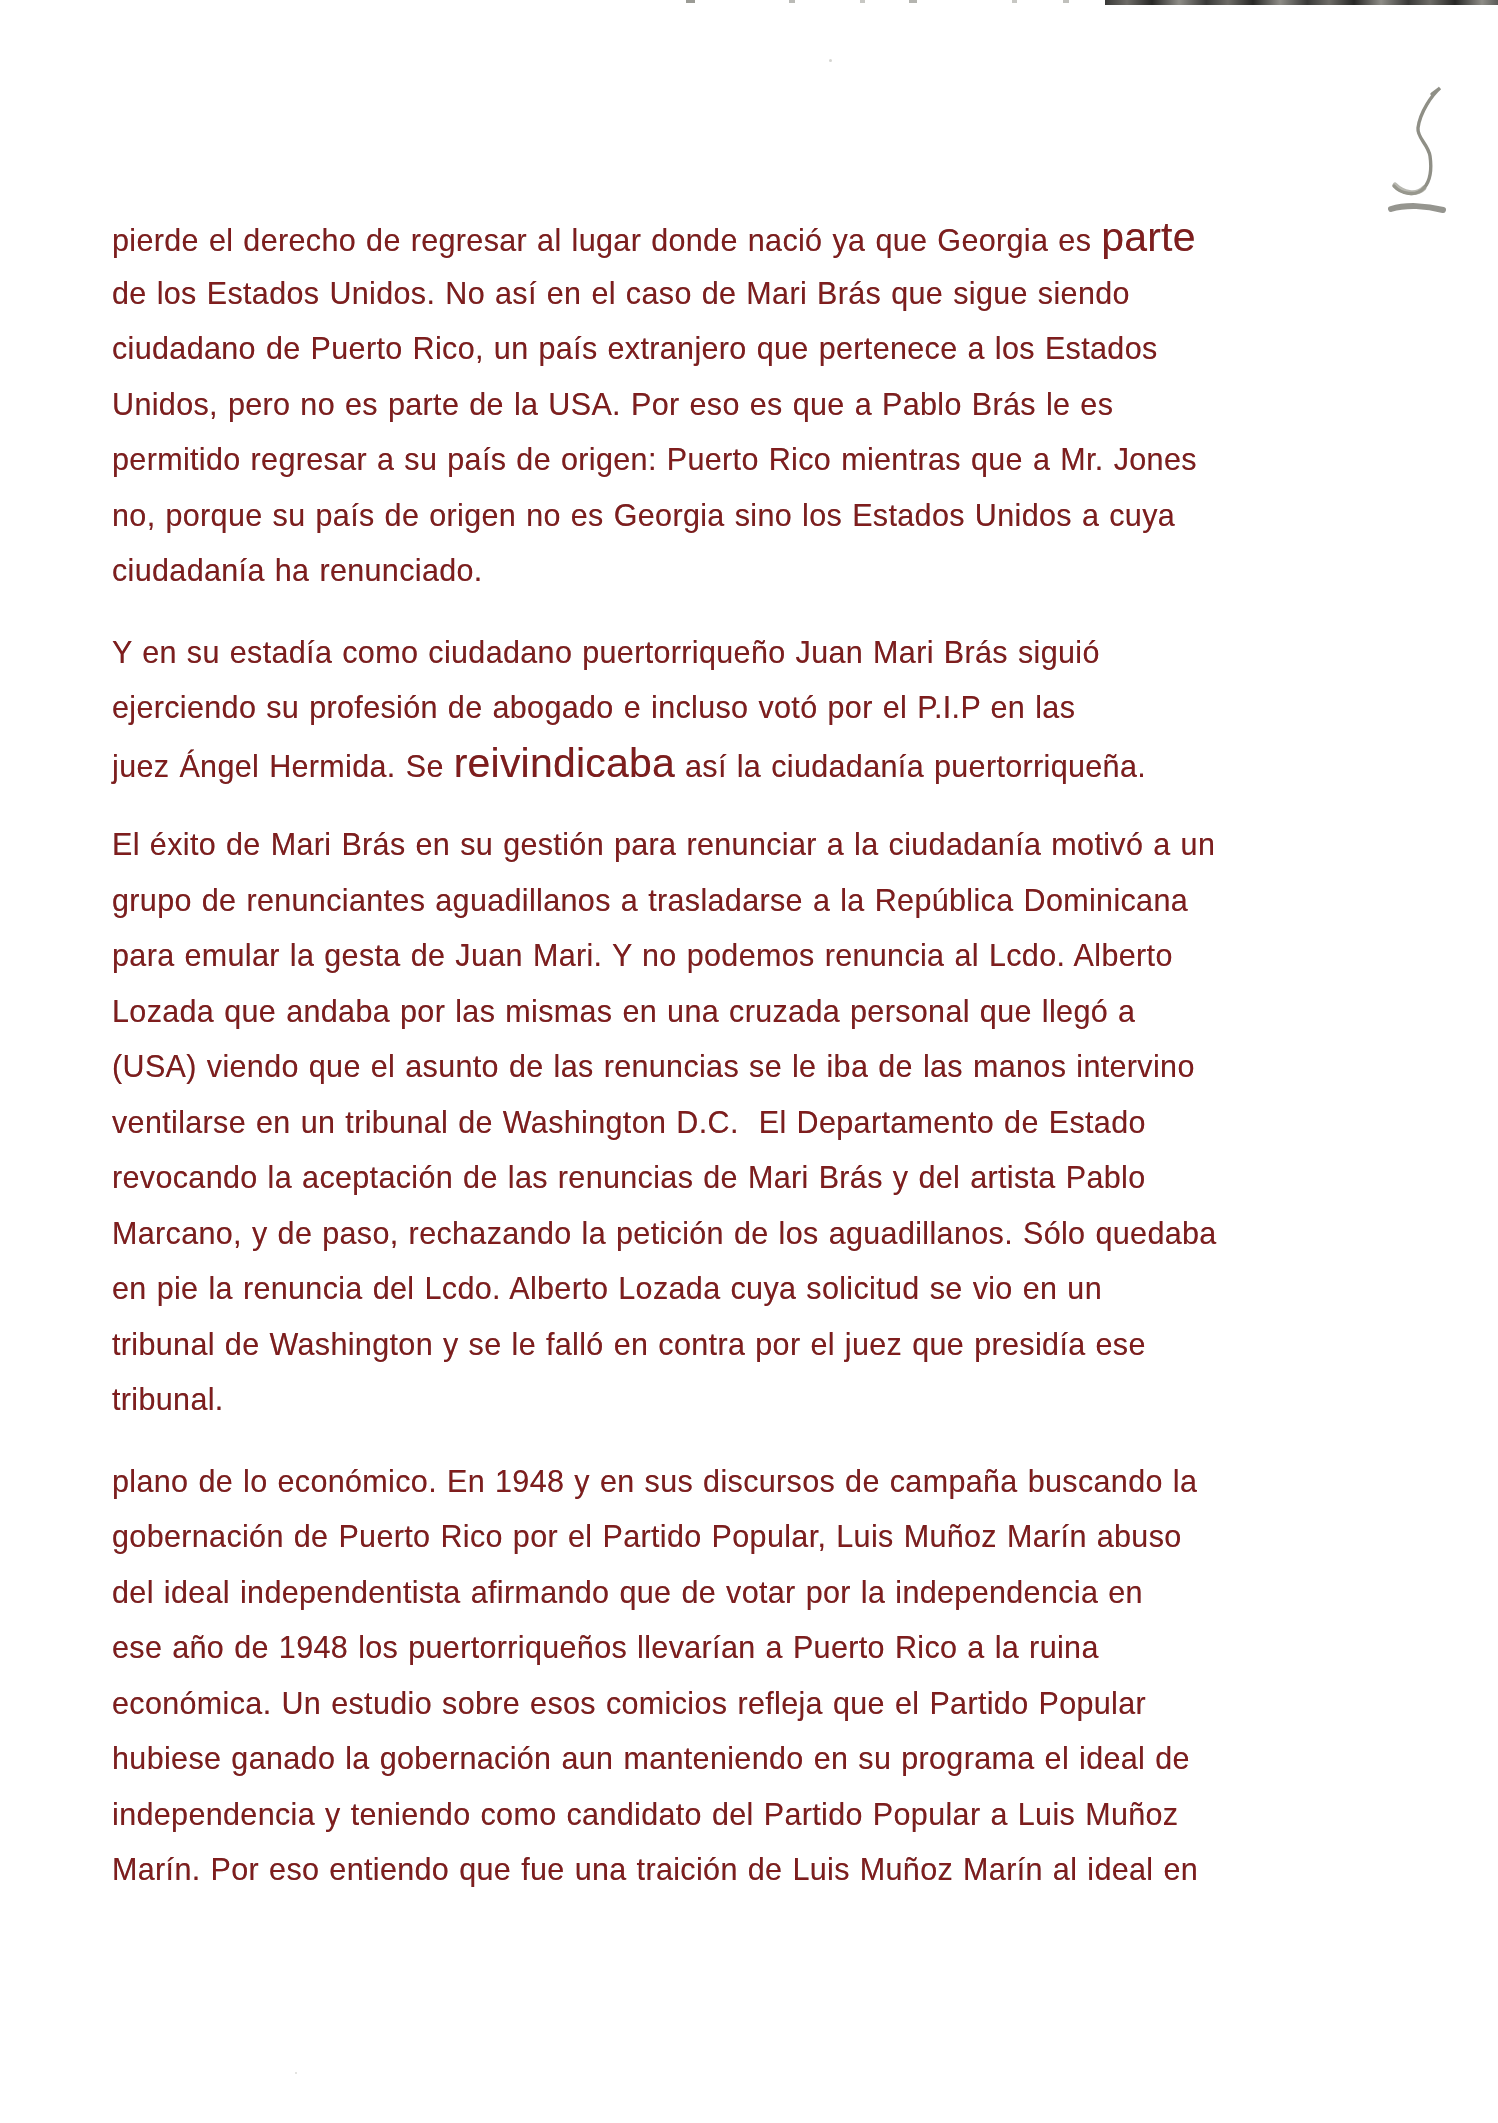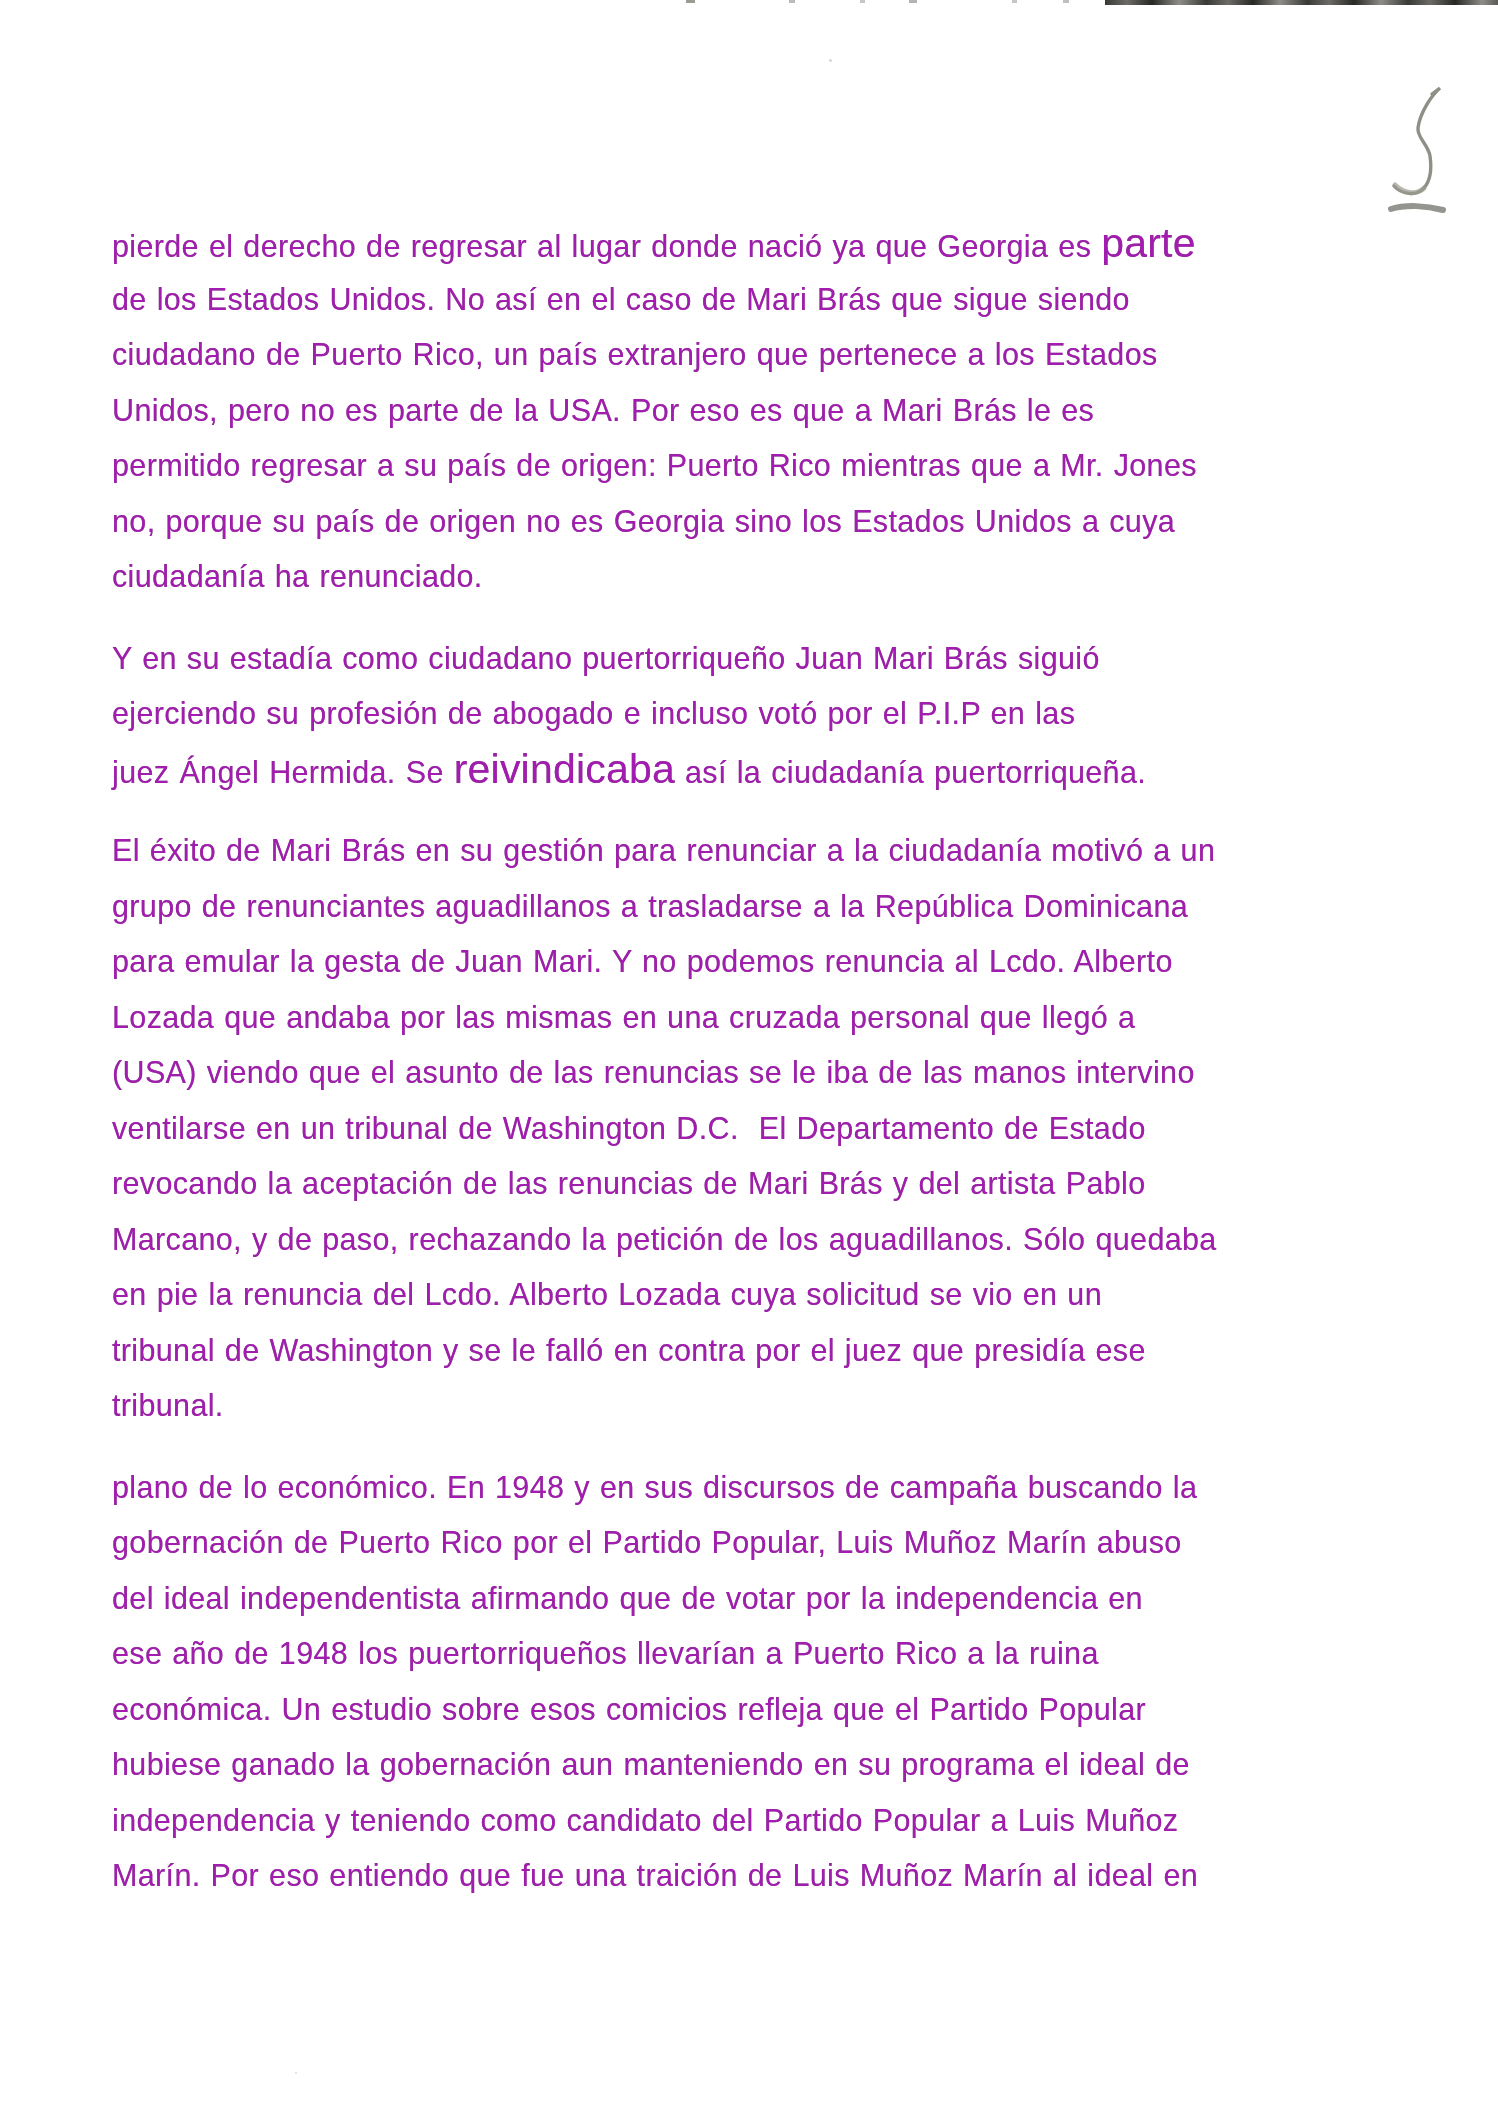--- a/index.html
+++ b/index.html
@@ -12,23 +12,23 @@
   }
   .page {
     position: absolute; inset: 0;
     background: #ffffff;
   }
 
   
   .text-block {
     position: absolute;
     left: 112px; top: 207px; width: 1260px;
-    color: #a21caf;
+    color: #7f1d1d;
     font-size: 30.5px;
-    line-height: 72px;
+    line-height: 61px;
     letter-spacing: 0.35px;
     word-spacing: 1.2px;
     text-shadow: 0 0 0.6px rgba(50,50,50,0.55);
   }
   .paragraph { margin: 0 0 26px 0; }
   .line { white-space: pre; height: 55.5px; }
   .seg { vertical-align: baseline; }
   .seg.em { font-size: 41px; letter-spacing: 0.2px; }
 
   
@@ -75,21 +75,21 @@
     <path d="M 54,16 L 62,10 C 54,17 42,34 40,50 C 39,60 50,66 52,78 C 54,92 53,102 46,110 C 38,119 23,116 16,108" fill="none" stroke="#8f8f86" stroke-width="3.4" stroke-linecap="round"></path>
     <path d="M 46,110 C 38,118 25,115 17,107" fill="none" stroke="#9a9a90" stroke-width="5" stroke-linecap="round" opacity="0.7"></path>
     <path d="M 13,131 C 28,126.5 48,127.5 65,132" fill="none" stroke="#83837b" stroke-width="6" stroke-linecap="round" opacity="0.85"></path>
   </svg>
 
   <main class="text-block" id="paragraphs-root">
       <div class="paragraph">
         <div class="line"><span class="seg">pierde el derecho de regresar al lugar donde nació ya que Georgia es </span><span class="seg em">parte</span></div>
         <div class="line"><span class="seg">de los Estados Unidos. No así en el caso de Mari Brás que sigue siendo</span></div>
         <div class="line"><span class="seg">ciudadano de Puerto Rico, un país extranjero que pertenece a los Estados</span></div>
-        <div class="line"><span class="seg">Unidos, pero no es parte de la USA. Por eso es que a Mari Brás le es</span></div>
+        <div class="line"><span class="seg">Unidos, pero no es parte de la USA. Por eso es que a Pablo Brás le es</span></div>
         <div class="line"><span class="seg">permitido regresar a su país de origen: Puerto Rico mientras que a Mr. Jones</span></div>
         <div class="line"><span class="seg">no, porque su país de origen no es Georgia sino los Estados Unidos a cuya</span></div>
         <div class="line"><span class="seg">ciudadanía ha renunciado.</span></div>
       </div>
       <div class="paragraph">
         <div class="line"><span class="seg">Y en su estadía como ciudadano puertorriqueño Juan Mari Brás siguió</span></div>
         <div class="line"><span class="seg">ejerciendo su profesión de abogado e incluso votó por el P.I.P en las</span></div>
         <div class="line"><span class="seg">juez Ángel Hermida. Se </span><span class="seg em">reivindicaba</span><span class="seg"> así la ciudadanía puertorriqueña.</span></div>
       </div>
       <div class="paragraph">

